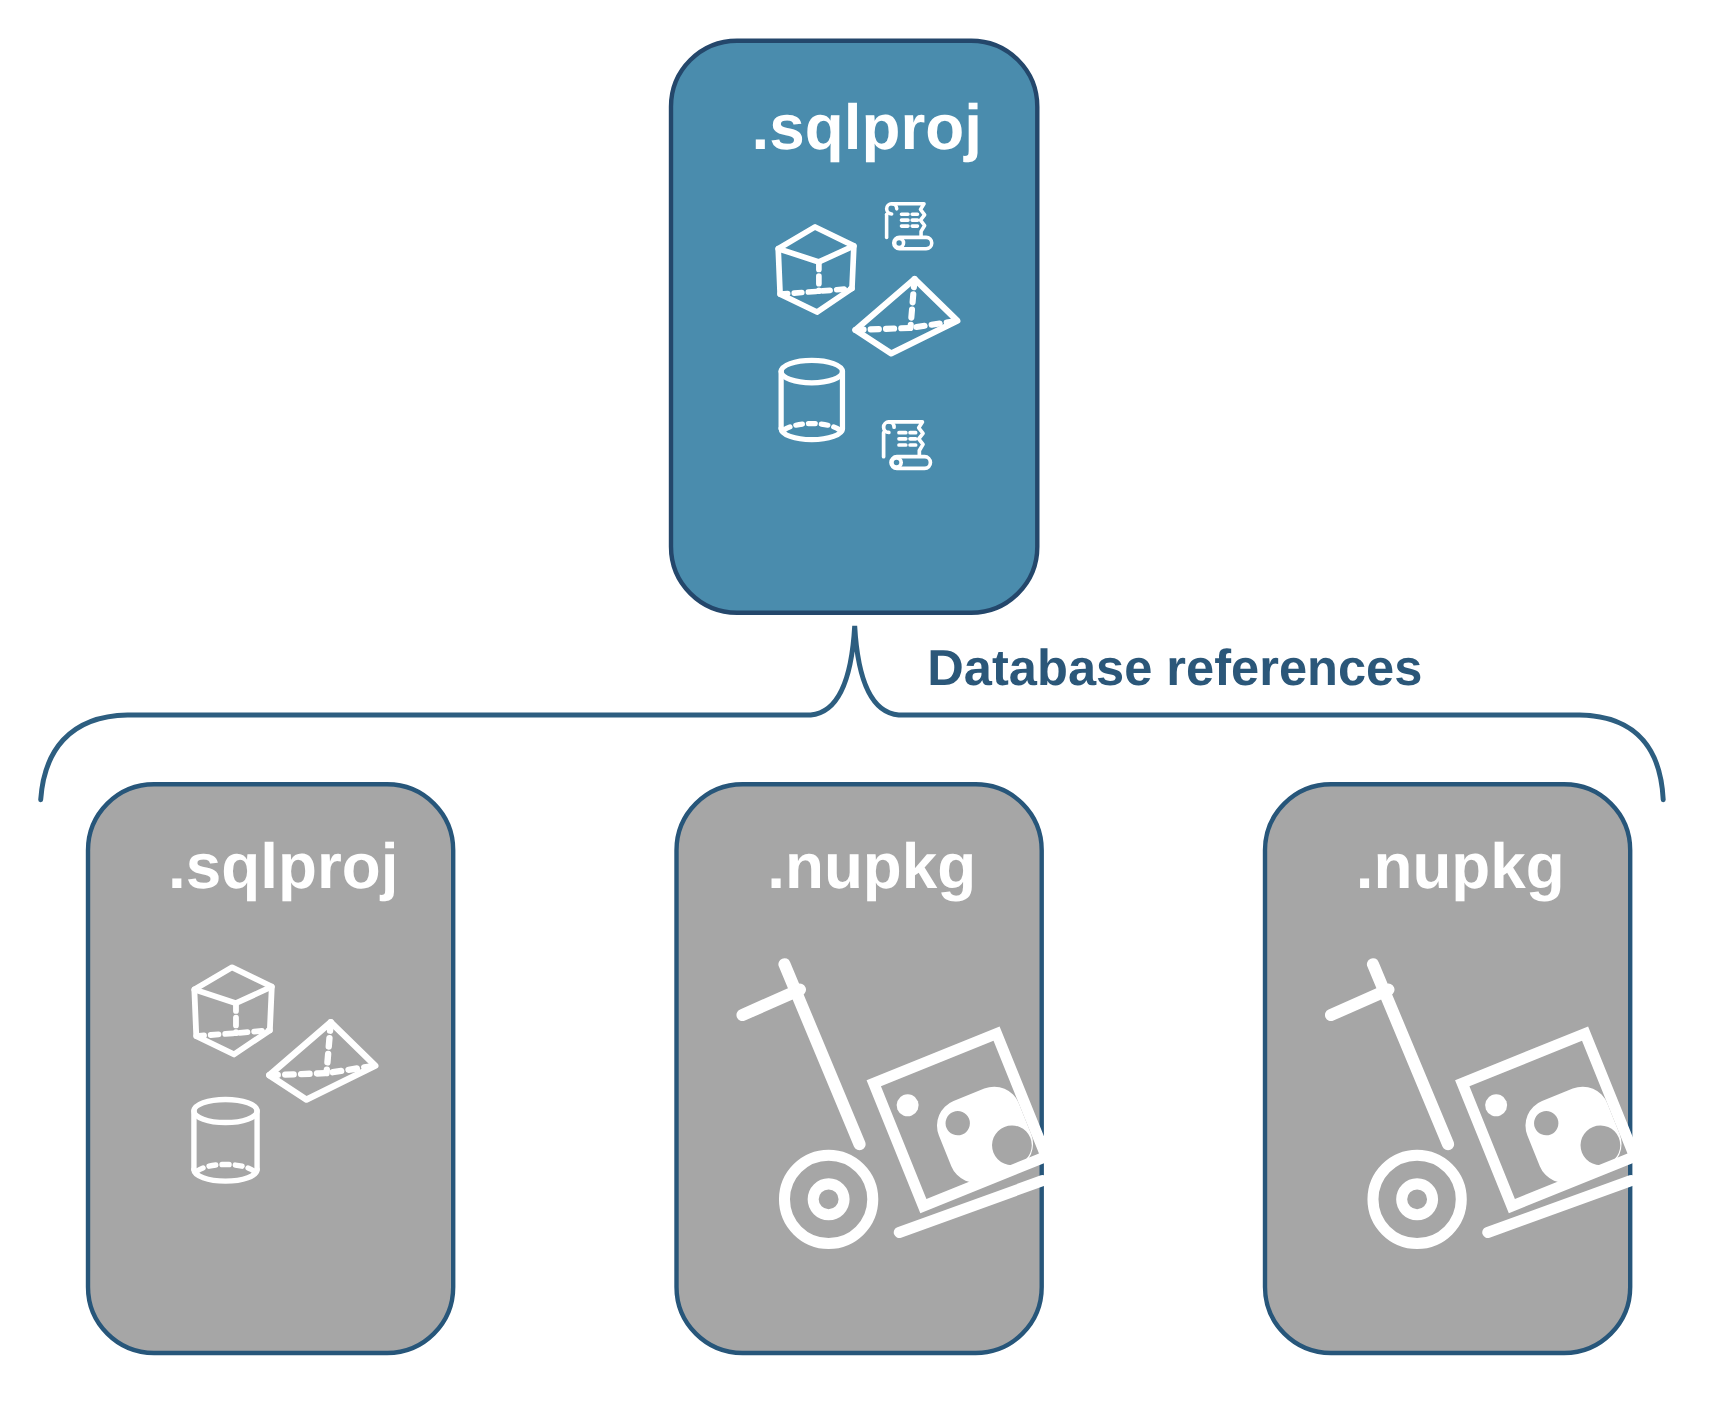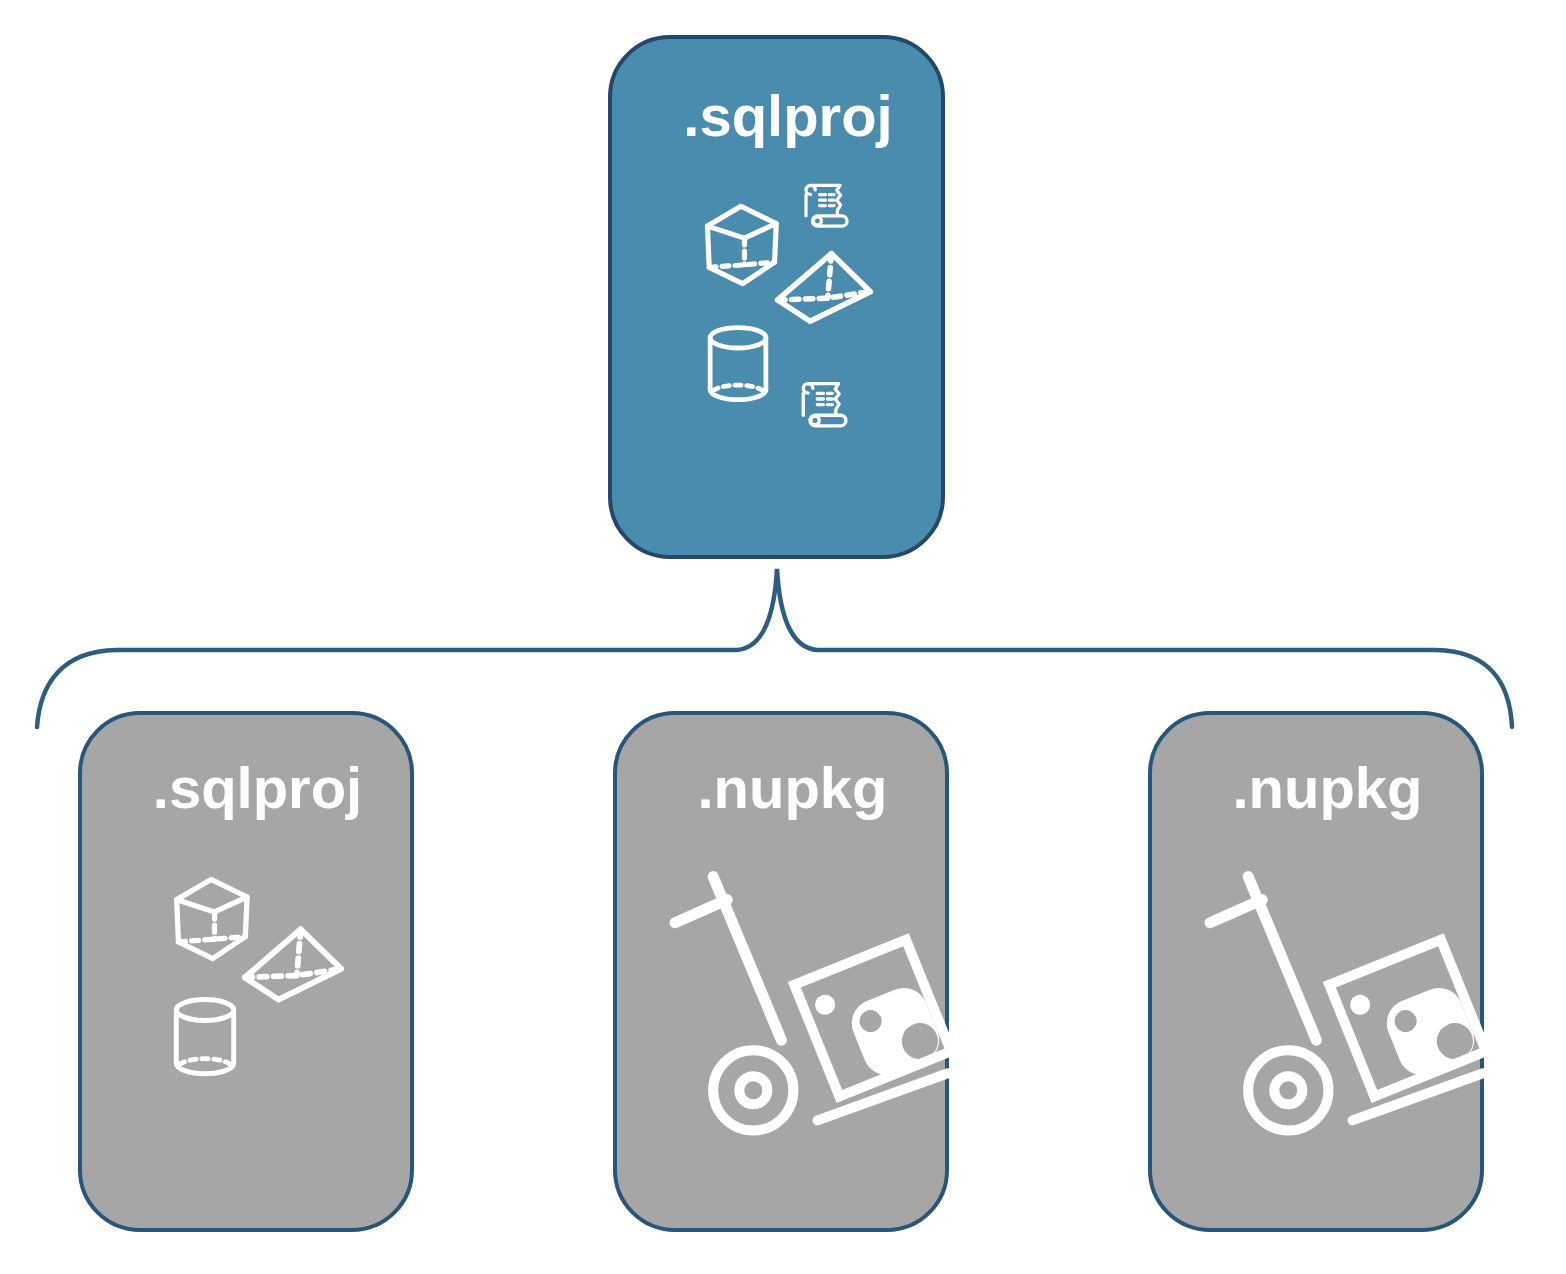--- a/index.html
+++ b/index.html
@@ -139,20 +139,21 @@
     </symbol>
   </defs>
 </svg>
 
 <div class="canvas">
 
   <svg class="brace" viewBox="0 0 1566 1274">
     <path d="M37 727 C40 684 62 651 116 650 L737 650 C760 648 774 622 777 569 C780 622 794 648 817 650 L1436 650 C1491 651 1510 685 1512 727" fill="none" stroke="var(--connector)" stroke-width="4.5" stroke-linecap="round"></path>
   </svg>
 
+  <div class="connector-label">Database references</div>
 
   <div class="card root">
     <span class="card-label">.sqlproj</span>
     <span class="icon i-scroll-1">
         <svg>
           <use href="#sym-scroll"></use>
         </svg>
       </span>
     <span class="icon i-cube">
         <svg>

